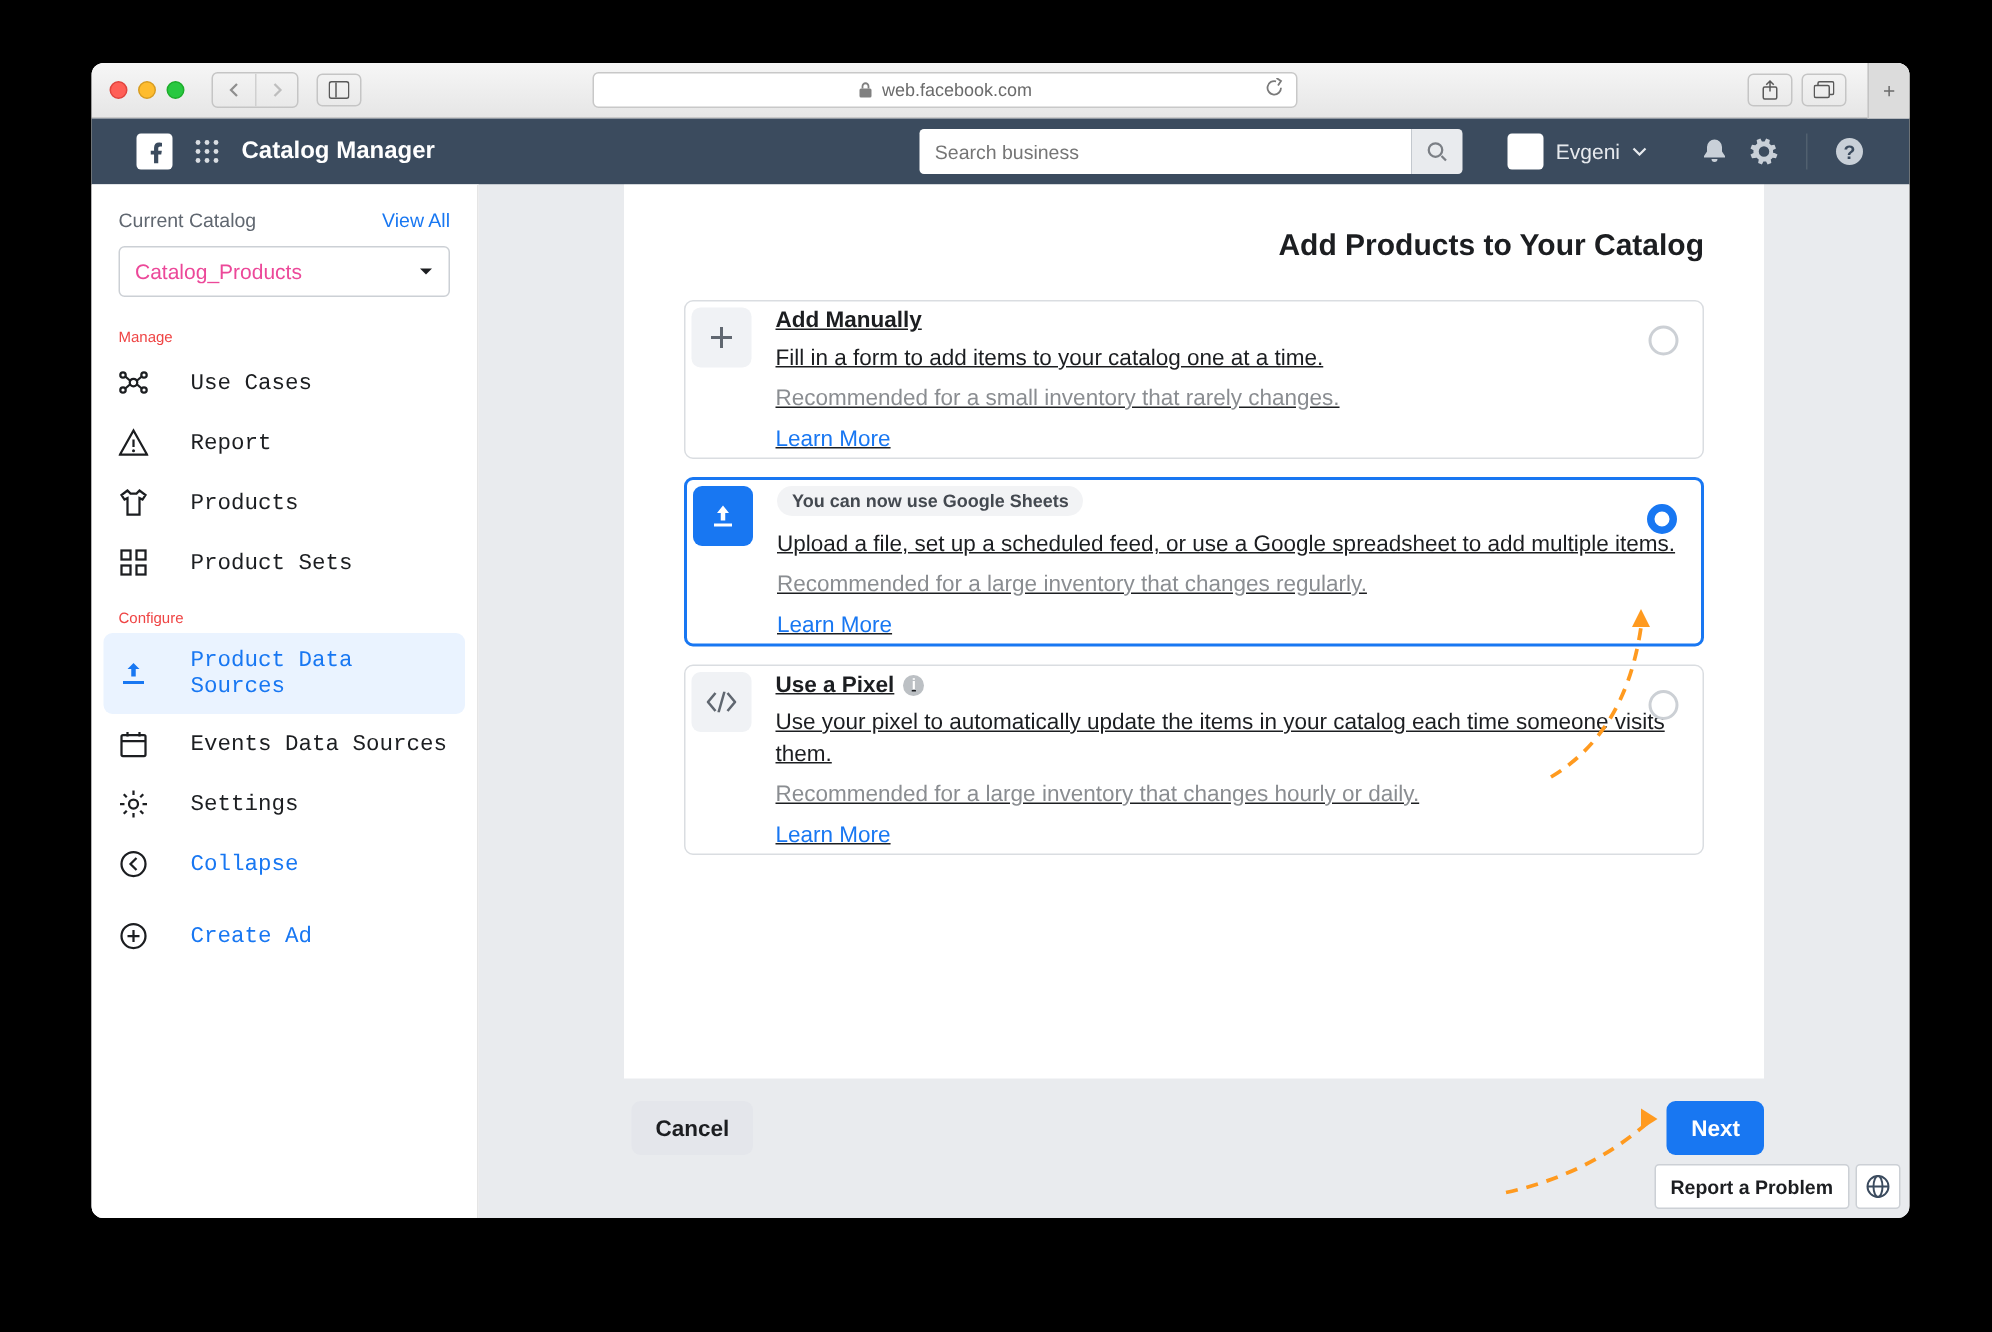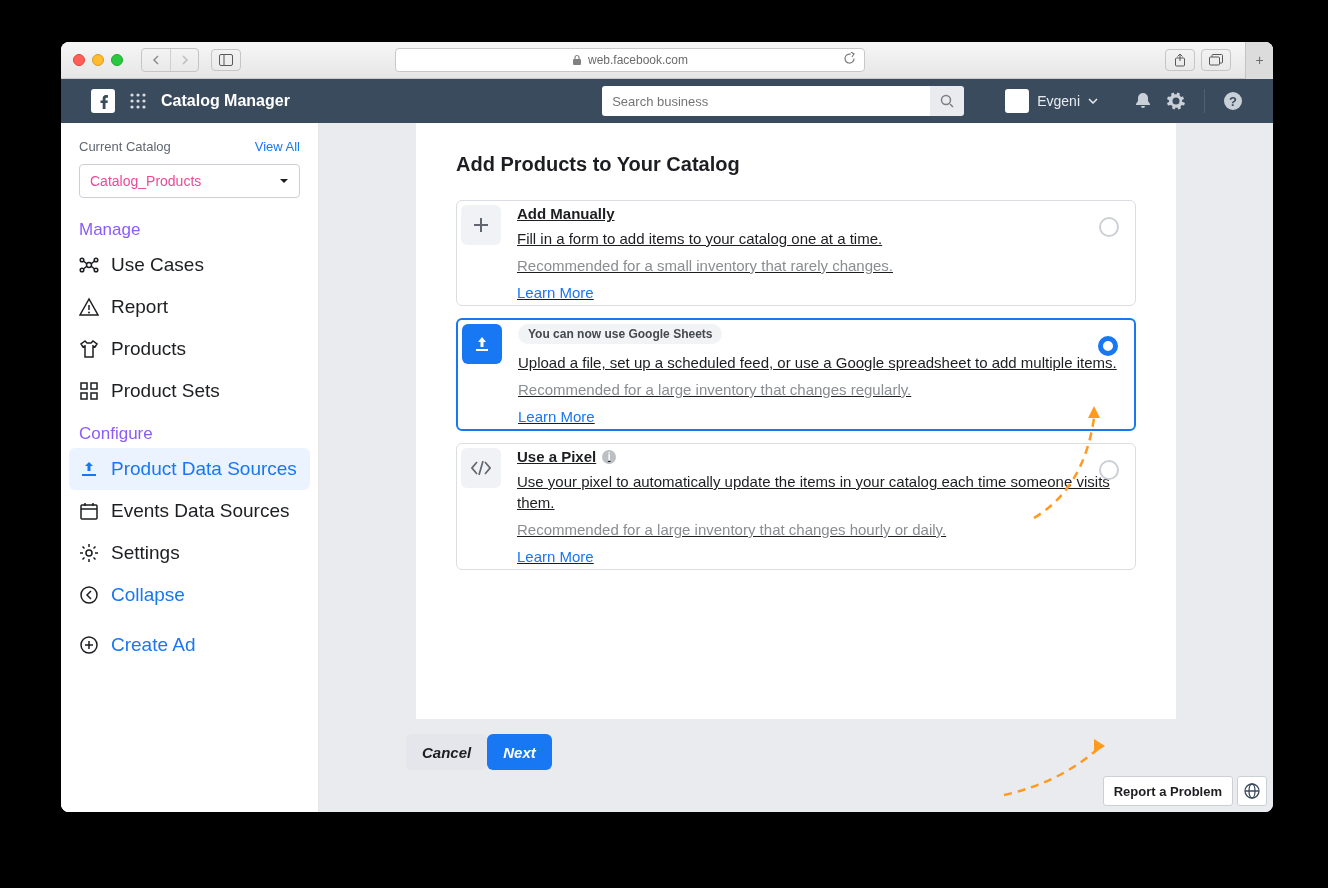--- a/index.html
+++ b/index.html
@@ -29,56 +29,56 @@
   .fb-nav { background:#435366; }
   .fb-nav { background:#3b4c62; }
   .fb-nav { background:#3c4b5c; }
   .fb-nav { background:#3b4b5e; }
   .fb-nav .fb-logo { width:24px; height:24px; border-radius:3px; background:#fff; color:#3b4b5e; display:flex; align-items:center; justify-content:center; font-weight:bold; }
   .fb-nav .grid-icon { width:18px; height:18px; color:#d9dde2; }
   .fb-nav .title { font-weight:600; font-size:16px; }
   .fb-search { margin-left:auto; display:flex; align-items:flex-end; }
   .fb-search input { width:328px; height:30px; border:none; background:#fff; border-radius:3px 0 0 3px; padding:0 10px; font-size:13px; outline:none; }
   .fb-search .sbtn { width:34px; height:30px; background:#e9ebee; border-radius:0 3px 3px 0; display:flex; align-items:center; justify-content:center; color:#7b7f85; }
-  .fb-user { display:flex; align-items:center; gap:8px; margin-left:27px; color:#e7eaee; font-size:14px; }
+  .fb-user { display:flex; align-items:center; gap:8px; margin-left:16px; color:#e7eaee; font-size:14px; }
   .fb-user .avatar { width:24px; height:24px; background:#fff; border-radius:3px; }
   .fb-icons { display:flex; align-items:center; gap:14px; margin-left:22px; color:#c9d0d8; }
   .fb-icons .sep { width:1px; height:24px; background:#51606f; margin:0 4px; }
   
   .app-body { display:flex; height:calc(100% - 37px - 44px); background:#e9ebee; }
   .sidebar { width:258px; background:#fff; border-right:1px solid #e5e5e5; padding:16px 8px; }
   .side-header { display:flex; justify-content:space-between; align-items:center; padding:0 10px; color:#606770; font-size:13px; }
   .side-header .view-all { color:#1877f2; font-size:13px; }
   .cat-select { margin:10px 10px 18px; border:1px solid #ccd0d5; border-radius:4px; height:34px; display:flex; align-items:center; padding:0 10px; justify-content:space-between; font-size:14px; color:#ec4899; }
-  .side-section-label { padding:4px 10px; color:#8b5cf6; font-size:17px; }
-  .side-item { display:flex; align-items:center; gap:12px; padding:10px 10px; border-radius:6px; color:#1c1e21; font-size:19px; }
+  .side-section-label { padding:4px 10px; color:#ef4444; font-size:10px; }
+  .side-item { display:flex; align-items:center; gap:28px; padding:10px 10px; border-radius:6px; color:#1c1e21; font-size:15px;font-family:Liberation Mono, monospace; }
   .side-item svg, .side-item .icn { width:20px; height:20px; color:#1c1e21; flex:0 0 20px; }
   .side-item.active { background:#eaf3ff; color:#1877f2; }
   .side-item.active svg { color:#1877f2; }
   .side-item.blue { color:#1877f2; }
   .spacer8 { height:8px; }
   
   .main { flex:1; position:relative; overflow:hidden; }
   .panel { background:#fff; position:absolute; left:97px; right:97px; top:0; bottom:93px; padding:30px 40px 24px; overflow:auto; }
-  .panel h1 { text-align:left; font-size:20px; font-weight:700; margin-bottom:24px; }
+  .panel h1 { text-align:right; font-size:20px; font-weight:700; margin-bottom:24px; }
   .option { border:1px solid #dadde1; border-radius:6px; padding:4px; display:flex; gap:16px; margin-bottom:12px; position:relative;text-decoration:underline; }
   .option.selected { border:2px solid #1877f2; }
   .opt-icon { width:40px; height:40px; background:#f0f2f5; border-radius:6px; display:flex; align-items:center; justify-content:center; color:#606770; flex:0 0 40px; }
   .opt-icon.blue { background:#1877f2; color:#fff; }
   .opt-body { flex:1; }
   .opt-title { font-weight:700; font-size:15px; margin-bottom:6px; display:flex; align-items:center; gap:6px; }
   .opt-title .info { width:14px; height:14px; border-radius:50%; background:#bcc0c4; color:#fff; font-size:10px; display:inline-flex; align-items:center; justify-content:center; font-weight:bold; }
   .badge { background:#f2f3f5; border-radius:12px; padding:3px 10px; font-size:12px; font-weight:600; color:#444950; display:inline-block; margin-bottom:8px; }
   .opt-desc { font-size:15px; color:#1c1e21; margin-bottom:8px; line-height:1.4; }
   .opt-rec { font-size:15px; color:#8a8d91; margin-bottom:10px; }
   .learn-more { color:#1877f2; font-size:15px; }
   .radio { position:absolute; top:16px; right:16px; width:20px; height:20px; border:2px solid #ccd0d5; border-radius:50%; background:#fff; }
   .radio.sel { border:5px solid #1877f2; }
   
-  .footer-btns { position:absolute; left:87px; right:97px; bottom:42px; display:flex; justify-content:flex-start;font-style:italic; }
+  .footer-btns { position:absolute; left:102px; right:97px; bottom:42px; display:flex; justify-content:space-between; }
   .btn { height:36px; padding:0 16px; border-radius:6px; font-size:15px; font-weight:600; display:flex; align-items:center; }
   .btn.cancel { background:#e4e6eb; color:#1c1e21; }
   .btn.next { background:#1877f2; color:#fff; }
   
   .corner { position:absolute; right:6px; bottom:6px; display:flex; gap:4px; }
   .corner .box { background:#fff; border:1px solid #ccd0d5; border-radius:3px; padding:6px 10px; font-size:13px; font-weight:600; color:#1c1e21; display:flex; align-items:center; }
   .corner .box.icn { padding:6px; }
   
   .anno { position:absolute; pointer-events:none; }
   .anno path, .anno line { stroke:#ff9a1f; stroke-width:2.5; fill:none; }

